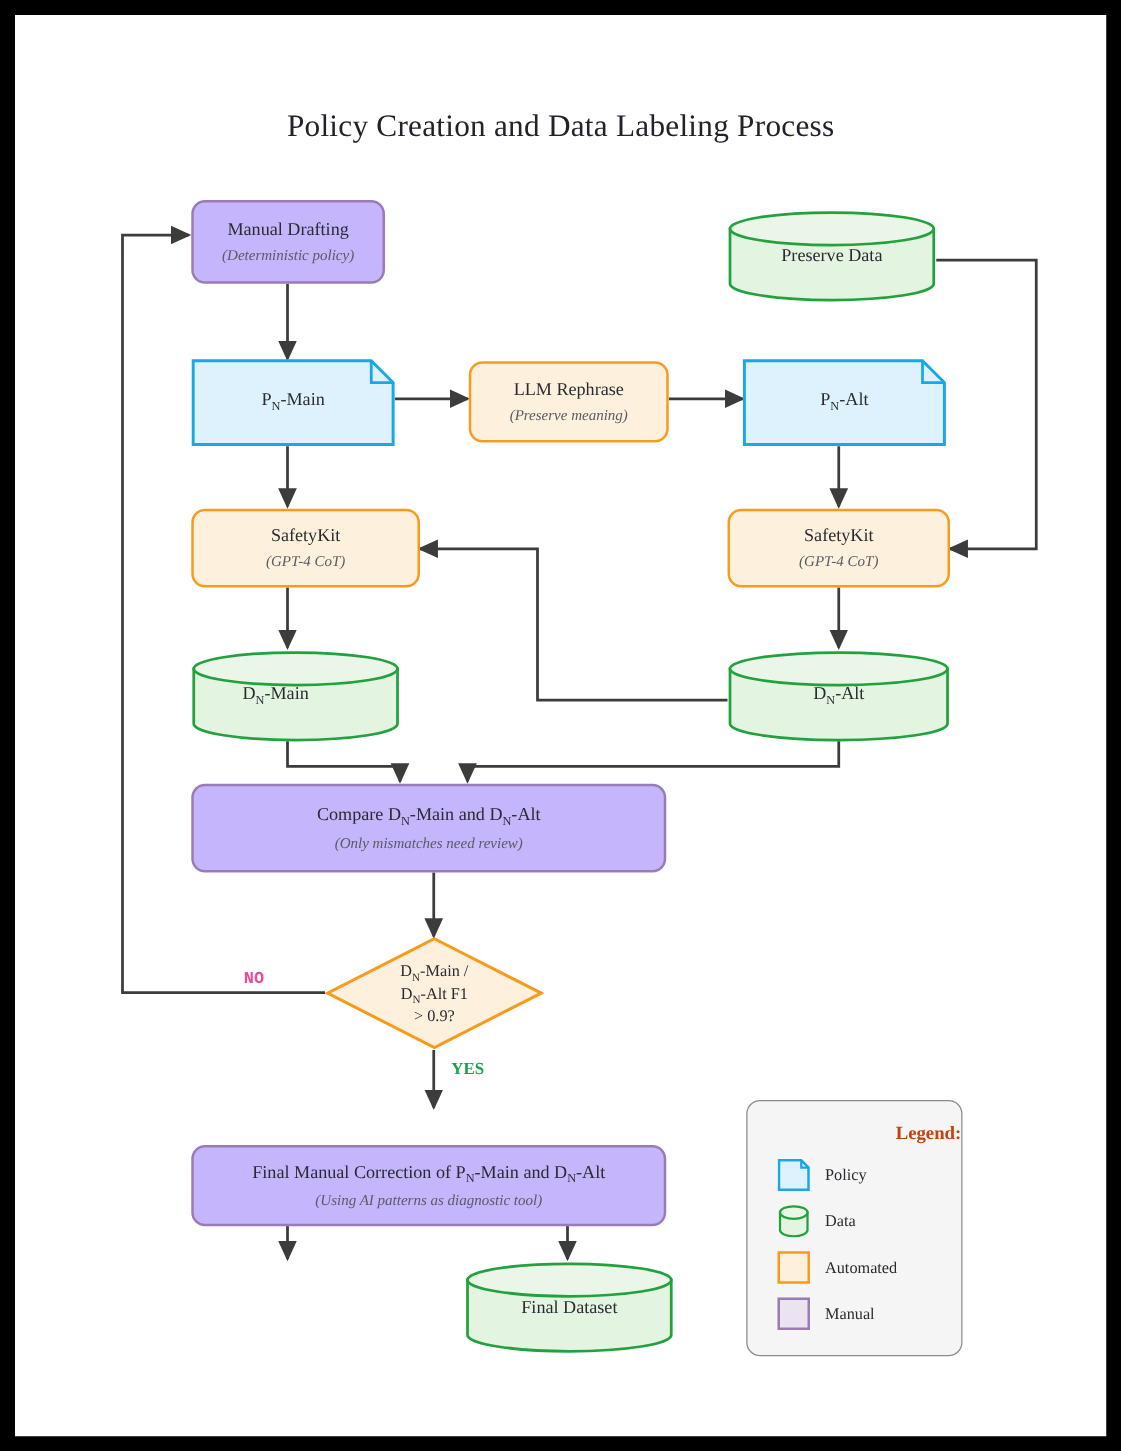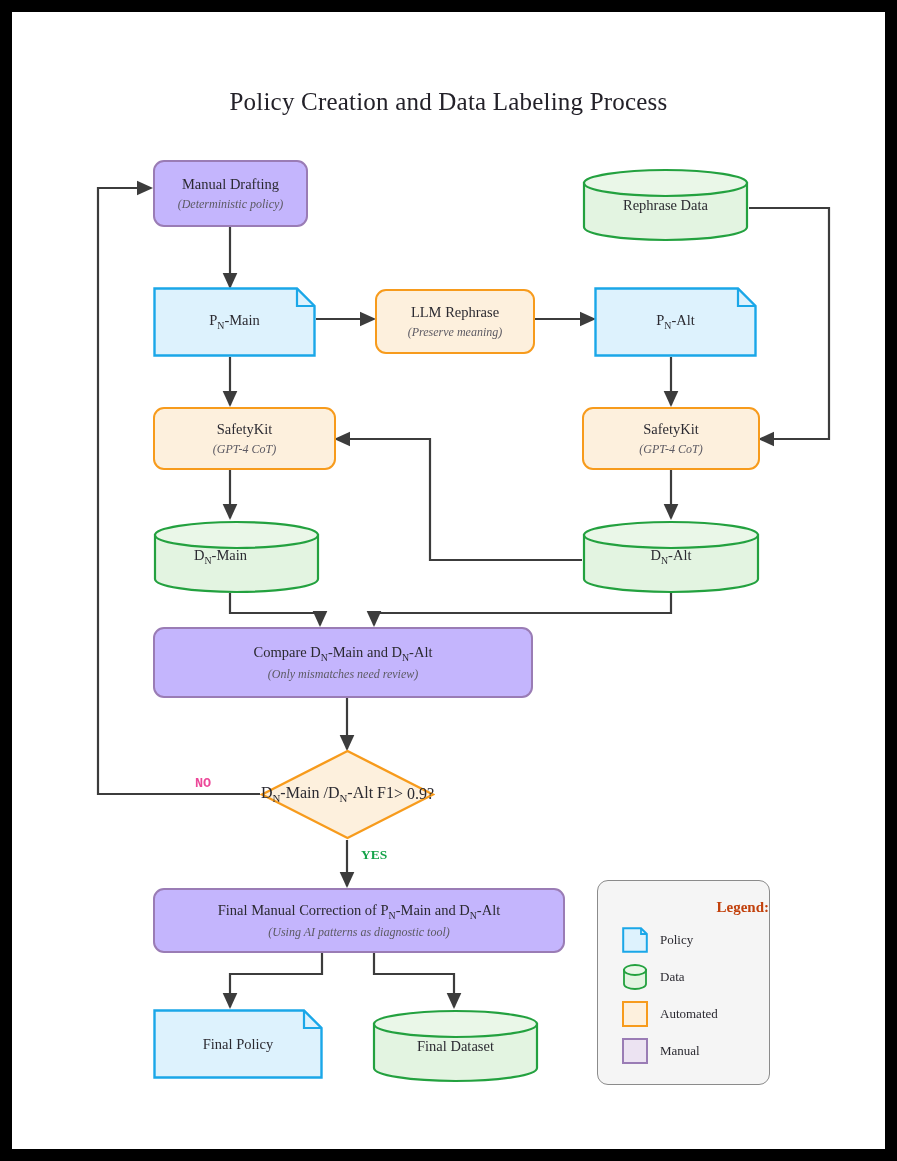--- a/index.html
+++ b/index.html
@@ -100,25 +100,26 @@
     height: 100%;
   }
 
   
   .diamond { background: transparent; border: none; }
   .diamond svg { position: absolute; left: 0; top: 0; }
   .diamond .dtext {
     position: relative;
     z-index: 2;
     display: flex;
+    flex-direction: column;
     align-items: center;
     justify-content: center;
     width: 100%;
     height: 100%;
-    font-size: 16px;
+    font-size: 13px;
     line-height: 1.18;
     text-align: center;
   }
 
   .edgelabel {
     position: absolute;
     font-weight: bold;
     font-size: 13.5px;
     font-family: "Liberation Serif", "DejaVu Serif", serif;
   }
@@ -216,21 +217,21 @@
     <div class="lbl">Manual Drafting</div>
     <div class="sub">(Deterministic policy)</div>
   </div>
 
   <div class="node cyl" style="left:570px; top:156px; width:167px; height:74px;">
     <svg width="167" height="74" viewBox="0 0 167 74">
       <path d="M 2 15 L 2 59 A 81.5 13 0 0 0 165 59 L 165 15 Z" fill="#e3f4e1" stroke="#23a13f" stroke-width="2.2"></path>
       <ellipse cx="83.5" cy="15" rx="81.5" ry="13" fill="#eaf7e8" stroke="#23a13f" stroke-width="2.2"></ellipse>
     </svg>
     <div class="cyltext">
-        <span class="lbl">Rephrase Data</span>
+        <span class="lbl">Preserve Data</span>
       </div>
   </div>
 
   <div class="node rrect c-auto" style="left:363px; top:277px; width:160px; height:65px;">
     <div class="lbl">LLM Rephrase</div>
     <div class="sub">(Preserve meaning)</div>
   </div>
 
   <div class="node docnode" style="left:141px; top:275px; width:163px; height:70px;">
     <svg width="163" height="70" viewBox="0 0 163 70">
@@ -294,34 +295,25 @@
     <div class="dtext">
       <div><span>D</span><sub>N</sub><span>-Main /</span></div>
       <div><span>D</span><sub>N</sub><span>-Alt F1</span></div>
       <div>&gt; 0.9?</div>
     </div>
   </div>
 
   <div class="edgelabel lbl-no" style="left:183px; top:764px;">NO</div>
   <div class="edgelabel lbl-yes" style="left:349px; top:835px;">YES</div>
 
-  <div class="node rrect c-manual" style="left:141px; top:876px; width:412px; height:65px;">
+  <div class="node rrect c-manual" style="left:141px; top:904px; width:380px; height:65px;">
     <div class="lbl"><span>Final Manual Correction of P</span><sub>N</sub><span>-Main and D</span><sub>N</sub><span>-Alt</span></div>
     <div class="sub">(Using AI patterns as diagnostic tool)</div>
   </div>
 
-  <div class="node docnode" style="left:141px; top:997px; width:170px; height:70px;">
-    <svg width="170" height="70" viewBox="0 0 170 70">
-      <path d="M 1.5 1.5 L 151 1.5 L 168.5 19 L 168.5 68.5 L 1.5 68.5 Z" fill="#ddf2fd" stroke="#1aa7e8" stroke-width="2.4" stroke-linejoin="miter"></path>
-      <path d="M 151 1.5 L 151 19 L 168.5 19" fill="none" stroke="#1aa7e8" stroke-width="2.2"></path>
-    </svg>
-    <div class="doctext">
-        <div class="lbl">Final Policy</div>
-      </div>
-  </div>
 
   <div class="node cyl" style="left:360px; top:997px; width:167px; height:74px;">
     <svg width="167" height="74" viewBox="0 0 167 74">
       <path d="M 2 15 L 2 59 A 81.5 13 0 0 0 165 59 L 165 15 Z" fill="#e3f4e1" stroke="#23a13f" stroke-width="2.2"></path>
       <ellipse cx="83.5" cy="15" rx="81.5" ry="13" fill="#eaf7e8" stroke="#23a13f" stroke-width="2.2"></ellipse>
     </svg>
     <div class="cyltext">
         <span class="lbl">Final Dataset</span>
       </div>
   </div>

